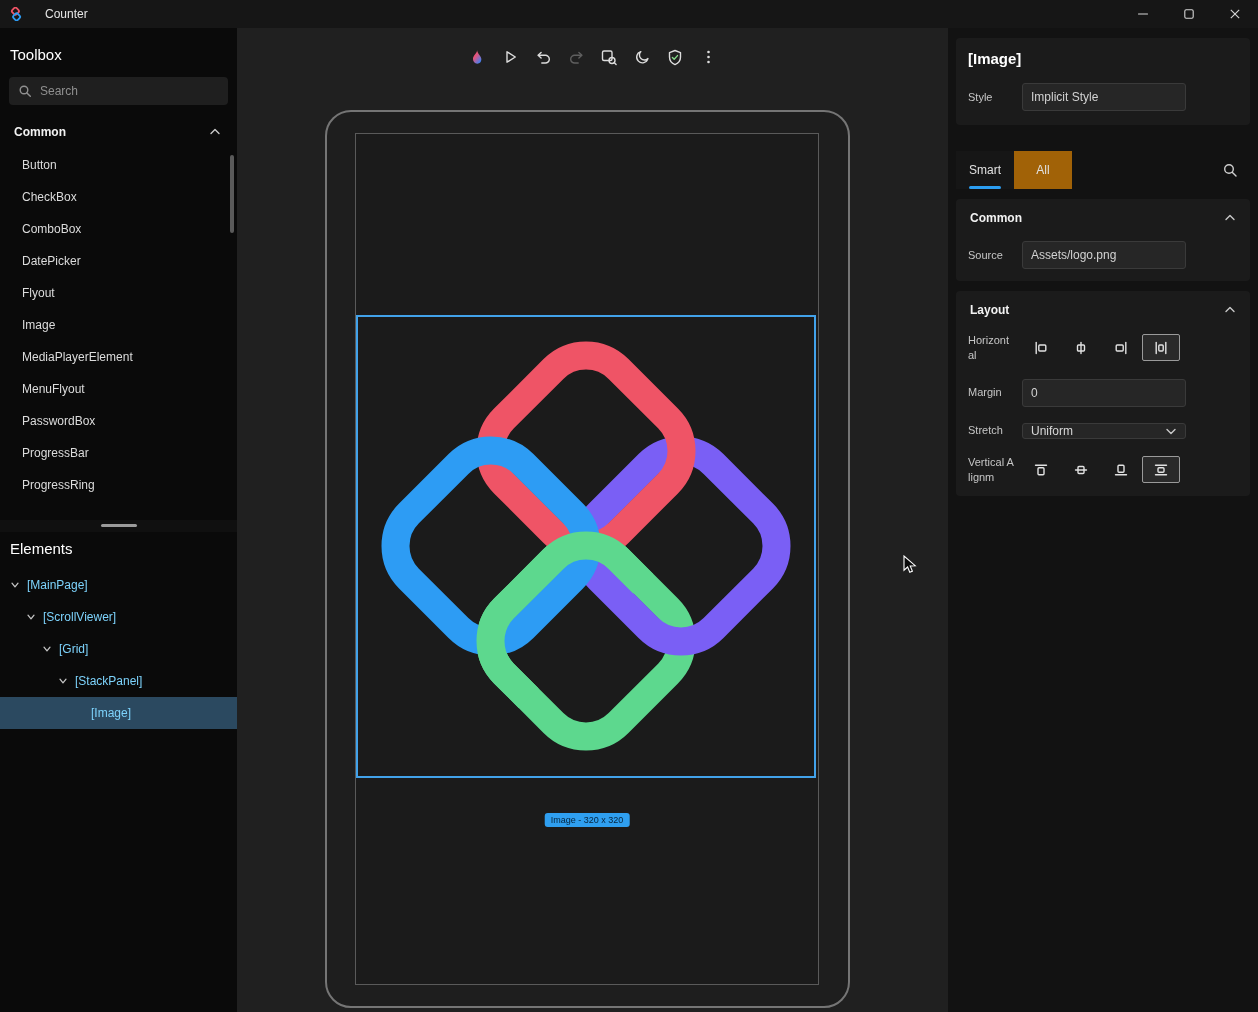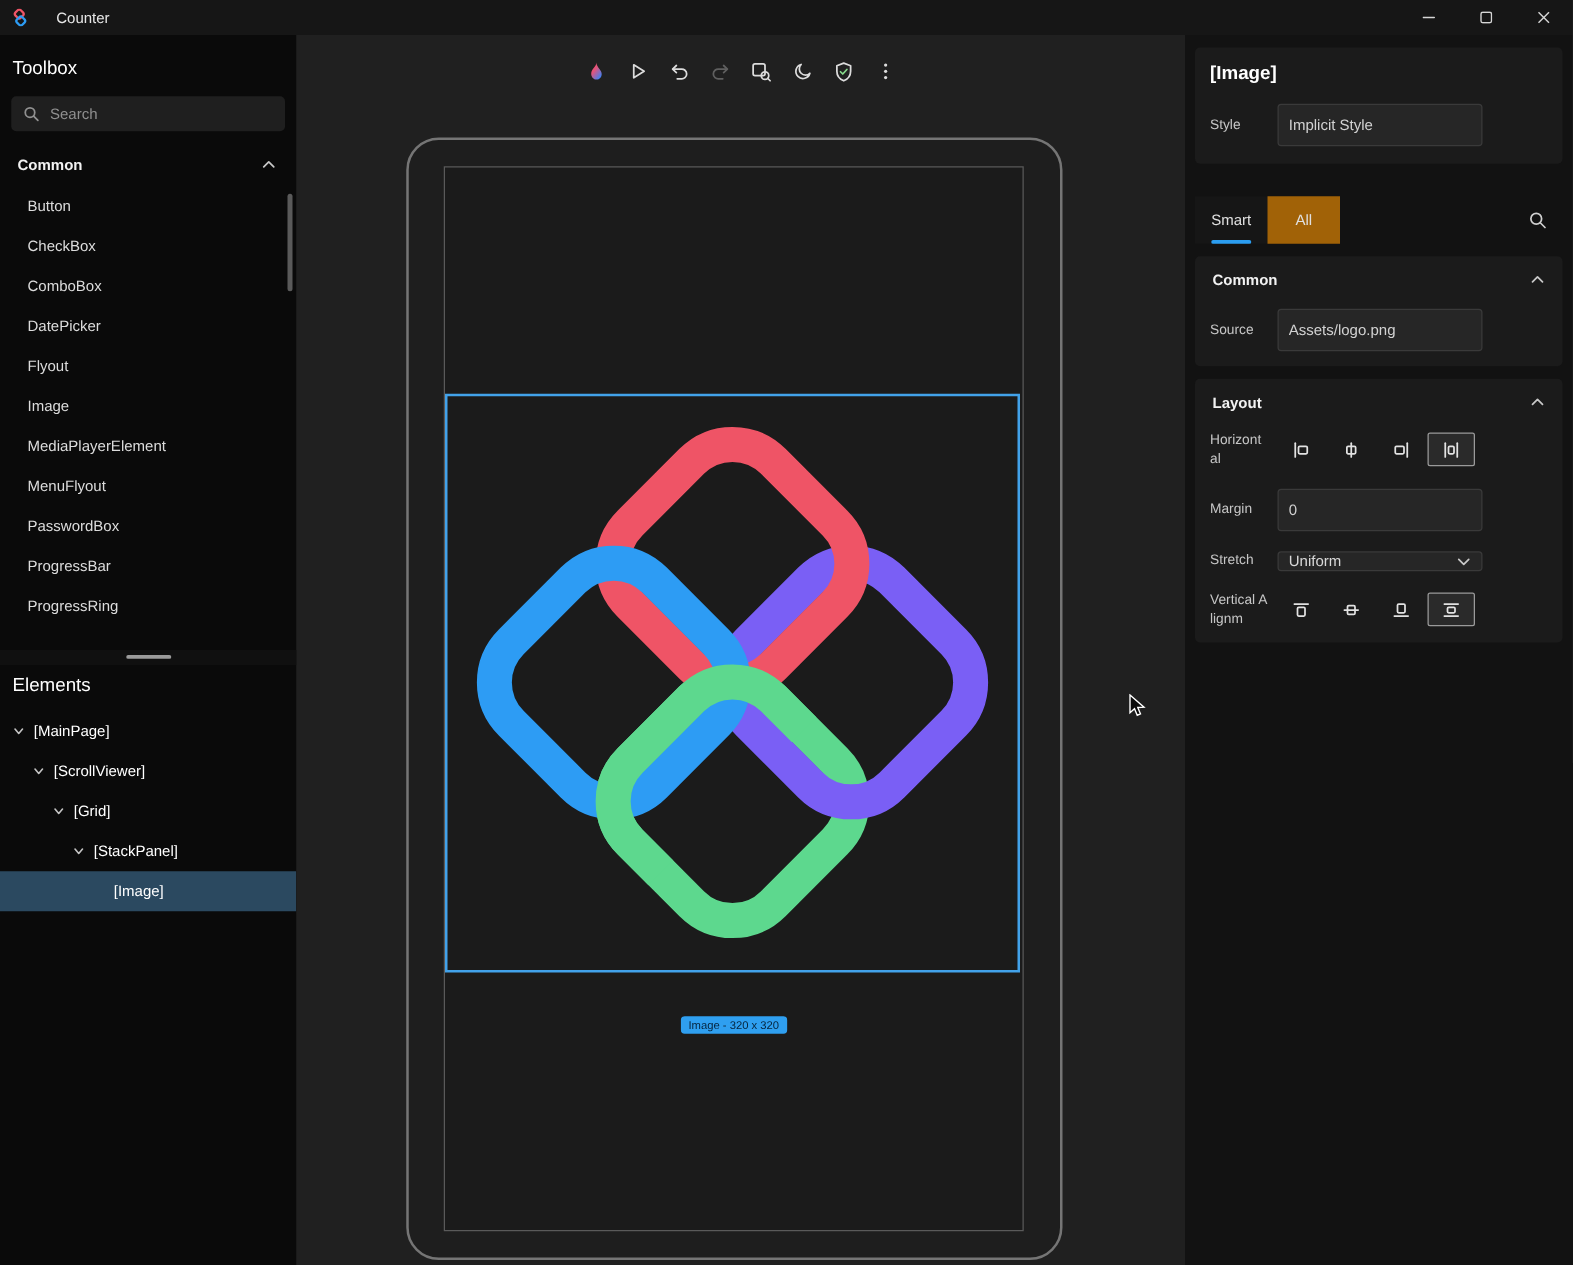--- a/index.html
+++ b/index.html
@@ -28,21 +28,21 @@
   .section-hdr{margin-top:20px;padding:0 16px 0 14px;display:flex;align-items:center;
     justify-content:space-between;font-size:12px;font-weight:bold;color:#f2f2f2}
   .toolbox-list{margin-top:10px}
   .toolbox-item{height:32px;line-height:32px;padding-left:22px;font-size:12px;color:#dcdcdc;cursor:default}
   .vscroll{position:absolute;right:3px;top:127px;width:4px;height:78px;background:#5a5a5a;border-radius:2px}
   .splitter{height:12px;flex:none;position:relative;background:#101010}
   .splitter .grip{position:absolute;left:50%;top:4px;transform:translateX(-50%);
     width:36px;height:3px;background:#9b9b9b;border-radius:2px}
   .elements{flex:1;overflow:hidden}
   .elements .panel-title{padding:8px 10px 12px}
-  .tree-item{height:32px;display:flex;align-items:center;font-size:12px;color:#ffffff}
+  .tree-item{height:32px;display:flex;align-items:center;font-size:12px;color:#7dd3fc}
   .tree-item .chev{margin-right:7px;flex:none;color:#c4c4c4}
   .tree-item.selected{background:#2b4960}
 
   
   .canvas{position:absolute;left:237px;top:28px;width:711px;bottom:0;background:#202020}
   .canvas-toolbar{position:absolute;top:17px;left:50%;transform:translateX(-50%);
     display:flex;gap:9px;align-items:center}
   .tool-btn{width:24px;height:24px;display:flex;align-items:center;justify-content:center;border-radius:4px;color:#dcdcdc}
   .tool-btn.dim{color:#5f5f5f}
   .device{position:absolute;left:88px;top:82px;width:525px;height:898px;border:2px solid #757575;
@@ -57,21 +57,21 @@
 
   
   .props{position:absolute;right:0;top:28px;width:310px;bottom:0;background:#121212}
   .card{background:#1b1b1b;border-radius:4px;margin:0 8px}
   .props-head{margin-top:10px;padding:12px 12px 14px}
   .props-title{font-size:15px;font-weight:bold;color:#fff}
   .prop-row{display:flex;align-items:center;margin-top:16px}
   .prop-label{width:46px;flex:none;font-size:11px;color:#c6c6c6;line-height:1.35;
     word-break:break-all;margin-right:8px}
   .tinput{width:164px;height:28px;background:#262626;border:1px solid #3a3a3a;border-radius:3px;
-    color:#d2d2d2;font-size:12px;padding:16px 8px;outline:none}
+    color:#d2d2d2;font-size:12px;padding:4px 8px;outline:none}
   .tabs{margin:26px 8px 0;height:38px;display:flex;position:relative;align-items:stretch}
   .tab{width:58px;display:flex;align-items:center;justify-content:center;font-size:12px;
     color:#e0e0e0;position:relative;background:#a16207;cursor:default}
   .tab.selected{background:#161616}
   .tab.selected::after{content:"";position:absolute;bottom:0;left:50%;transform:translateX(-50%);
     width:32px;height:3px;background:#2b9df0;border-radius:2px}
   .tabs .search-btn{position:absolute;right:12px;top:50%;transform:translateY(-50%)}
   .section{margin-top:10px;padding:12px}
   .sec-hdr{display:flex;align-items:center;justify-content:space-between;font-size:12px;
     font-weight:bold;color:#f2f2f2;padding:0 2px}

